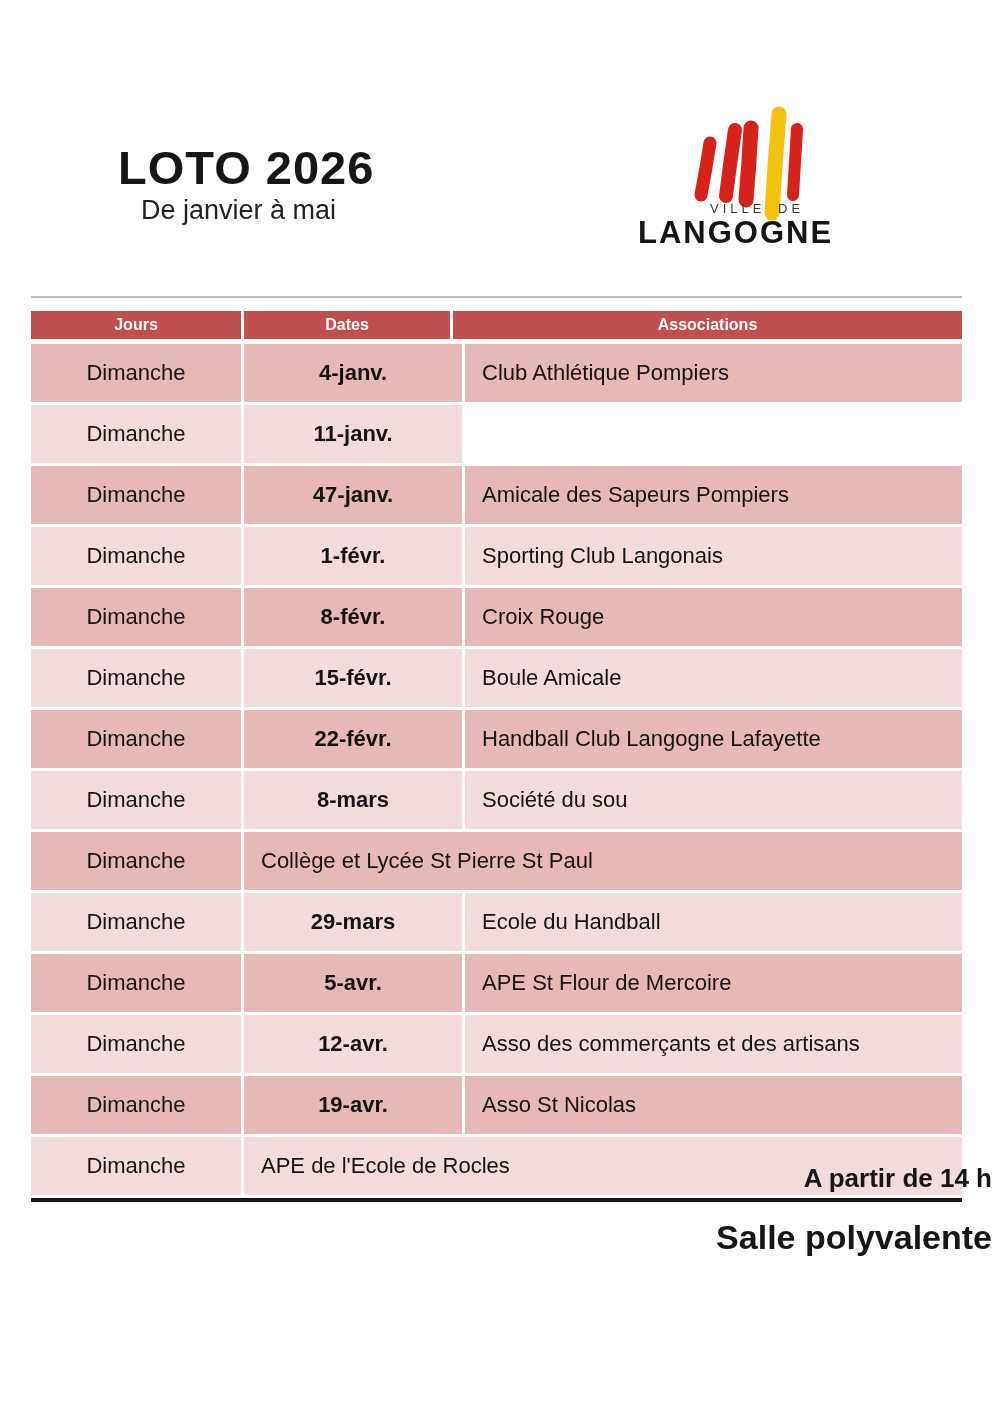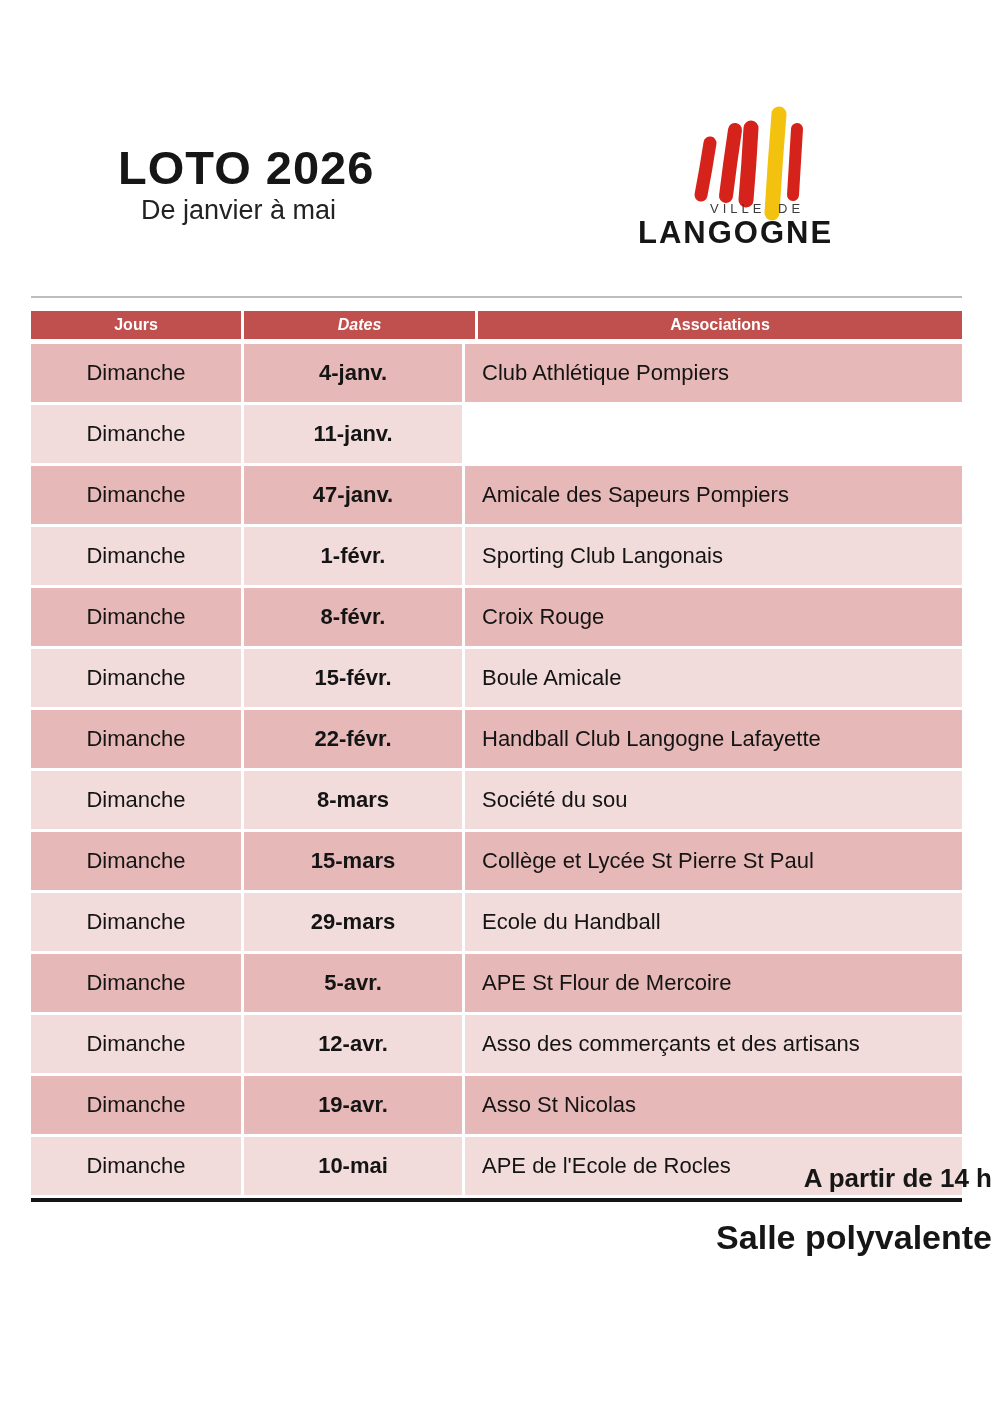--- a/index.html
+++ b/index.html
@@ -35,21 +35,21 @@
   .table-topline { height: 2px; background: #bdbdbd; margin-bottom: 13px; }
 
   .thead { display: flex; height: 28px; margin-bottom: 5px; }
   .thead .hcell {
     background: var(--header-bg, #C0504D);
     color: var(--header-text, #fff);
     font-size: 16px; font-weight: 700;
     display: flex; align-items: center; justify-content: center;
   }
   .hcell.h-jour { width: 213px; border-right: 3px solid #fff; }
-  .hcell.h-date { width: 234px; border-right: 3px solid #fff; font-style: italic; }
+  .hcell.h-date { width: 209px; border-right: 3px solid #fff; }
   .hcell.h-assoc { flex: 1; }
 
   .trow { display: flex; height: 61px; border-bottom: 3px solid #ffffff; }
   .trow.dark  .cell { background: var(--row-dark,  #E6B8B7); }
   .trow.light .cell { background: var(--row-light, #F2DCDB); }
   .cell { display: flex; align-items: center; font-size: 22px; color: #141414; }
   .c-jour  { width: 213px; justify-content: center; border-right: 3px solid #fff; }
   .c-date  { width: 221px; justify-content: center; font-weight: 700; border-right: 3px solid #fff; }
   .c-assoc { flex: 1; padding-left: 17px; white-space: pre-wrap; }
 
@@ -133,21 +133,20 @@
   </div>
 
   <div class="trow light">
     <div class="cell c-jour">Dimanche</div>
     <div class="cell c-date">8-mars</div>
     <div class="cell c-assoc">Société du sou</div>
   </div>
 
   <div class="trow dark">
     <div class="cell c-jour">Dimanche</div>
-    <div class="cell c-date">15-mars</div>
     <div class="cell c-assoc">Collège et Lycée St Pierre St Paul</div>
   </div>
 
   <div class="trow light">
     <div class="cell c-jour">Dimanche</div>
     <div class="cell c-date">29-mars</div>
     <div class="cell c-assoc">Ecole du Handball</div>
   </div>
 
   <div class="trow dark">
@@ -163,21 +162,20 @@
   </div>
 
   <div class="trow dark">
     <div class="cell c-jour">Dimanche</div>
     <div class="cell c-date">19-avr.</div>
     <div class="cell c-assoc">Asso St Nicolas</div>
   </div>
 
   <div class="trow light">
     <div class="cell c-jour">Dimanche</div>
-    <div class="cell c-date">10-mai</div>
     <div class="cell c-assoc">APE de l'Ecole de Rocles</div>
   </div>
 </div>
 
   <div class="table-bottomline"></div>
 </div>
 
 <div class="footer">
   <div class="footer-line1">A partir de 14 h</div>
   <div class="footer-line2">Salle polyvalente</div>

